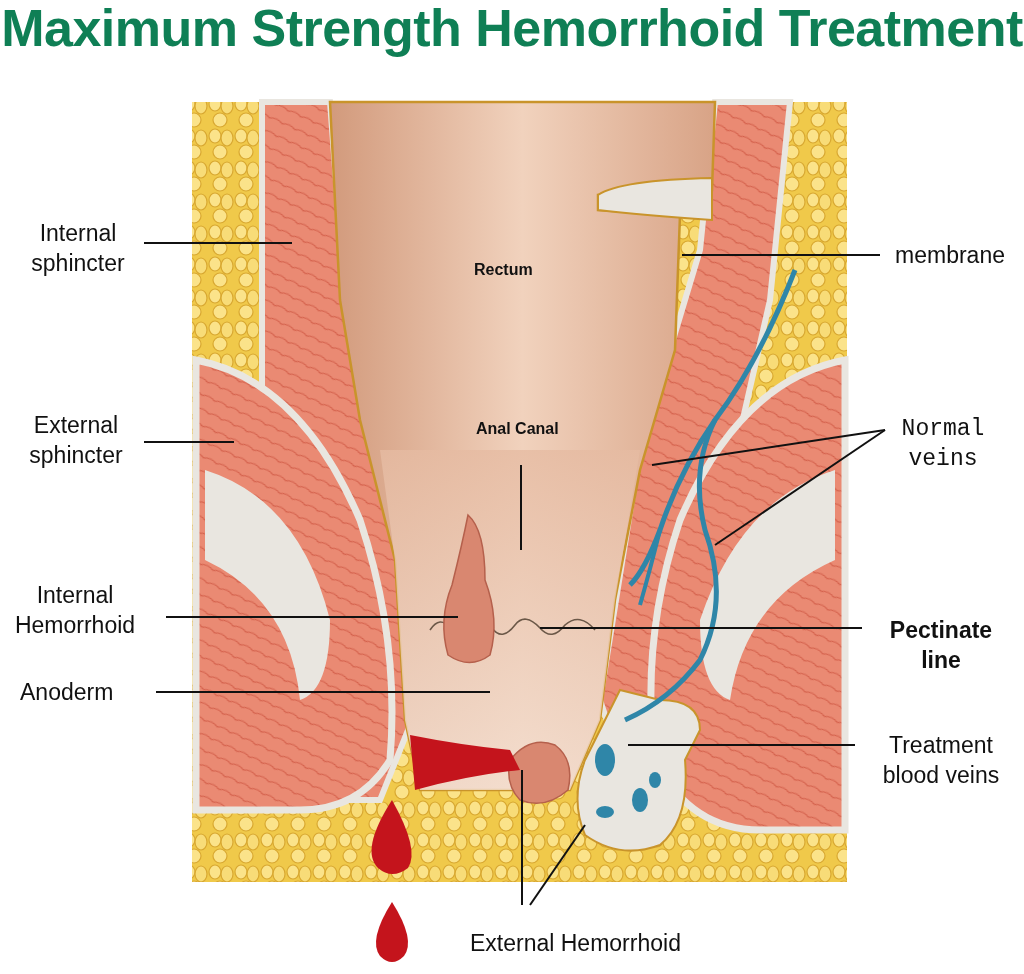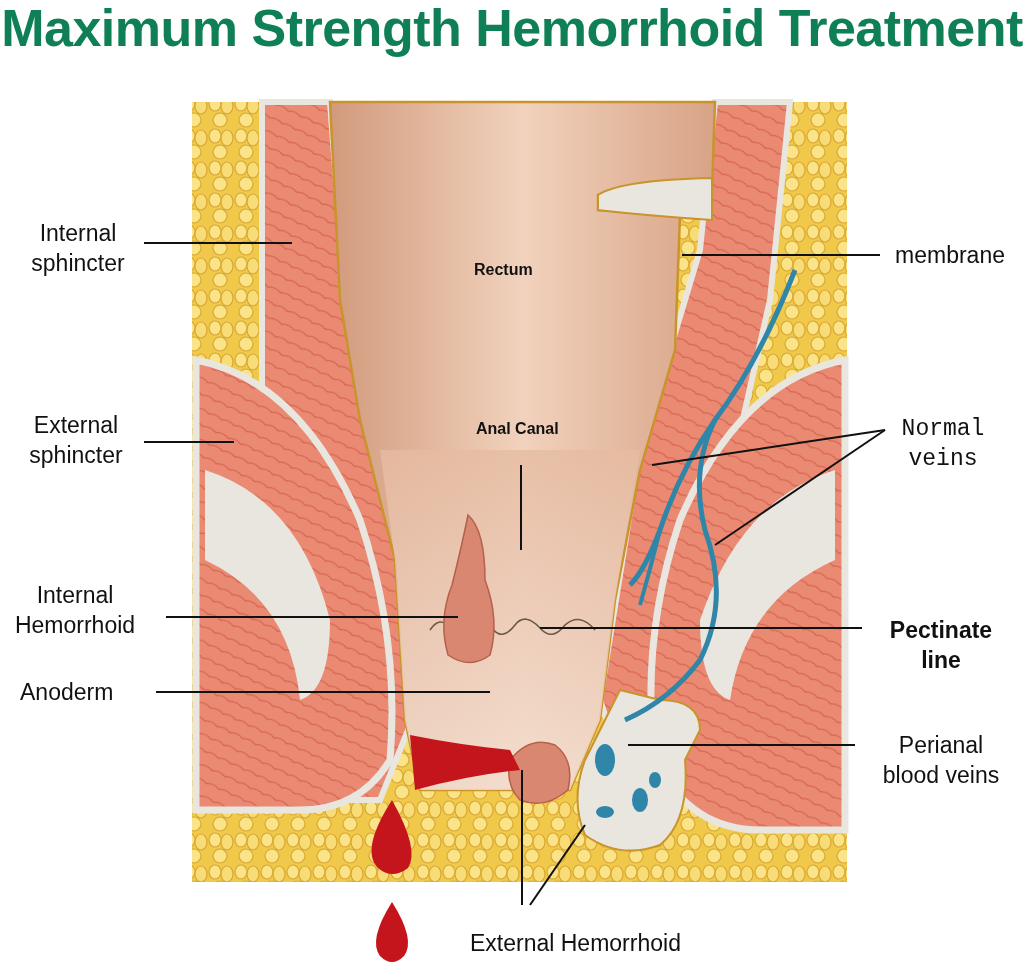--- a/index.html
+++ b/index.html
@@ -111,19 +111,19 @@
 </div>
 <div class="lbl center" style="left:888px; top:414px; width:110px;font-family:Liberation Mono, monospace;">
   <div>Normal</div>
   <div>veins</div>
 </div>
 <div class="lbl center" style="left:868px; top:615px; width:146px;font-weight:bold;">
   <div>Pectinate</div>
   <div>line</div>
 </div>
 <div class="lbl center" style="left:858px; top:730px; width:166px;">
-  <div>Perianal</div>
+  <div>Treatment</div>
   <div>blood veins</div>
 </div>
 <div class="lbl left" style="left:470px; top:928px;">External Hemorrhoid</div>
 
 <div class="inner" style="left:474px; top:261px;">Rectum</div>
 <div class="inner" style="left:476px; top:420px;">Anal Canal</div>
 
 </body></html>

